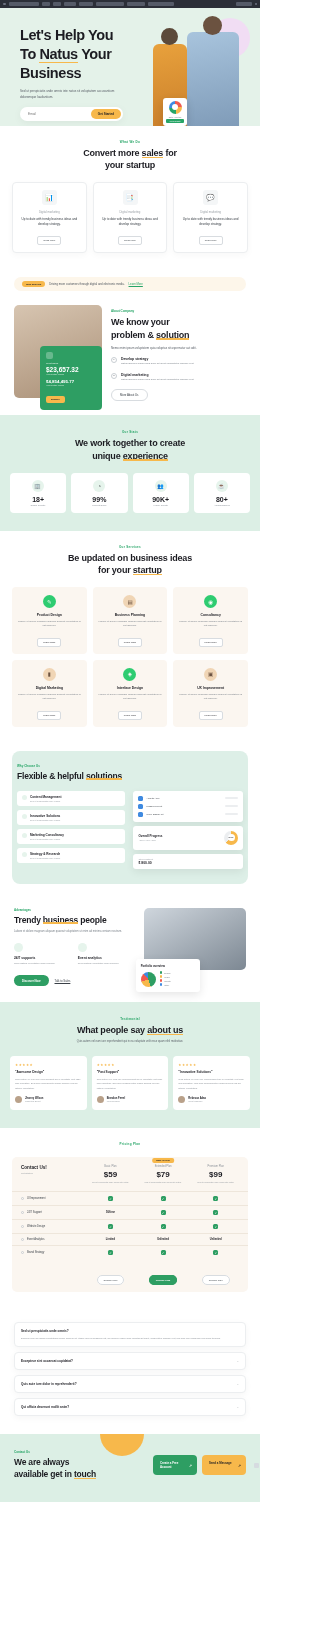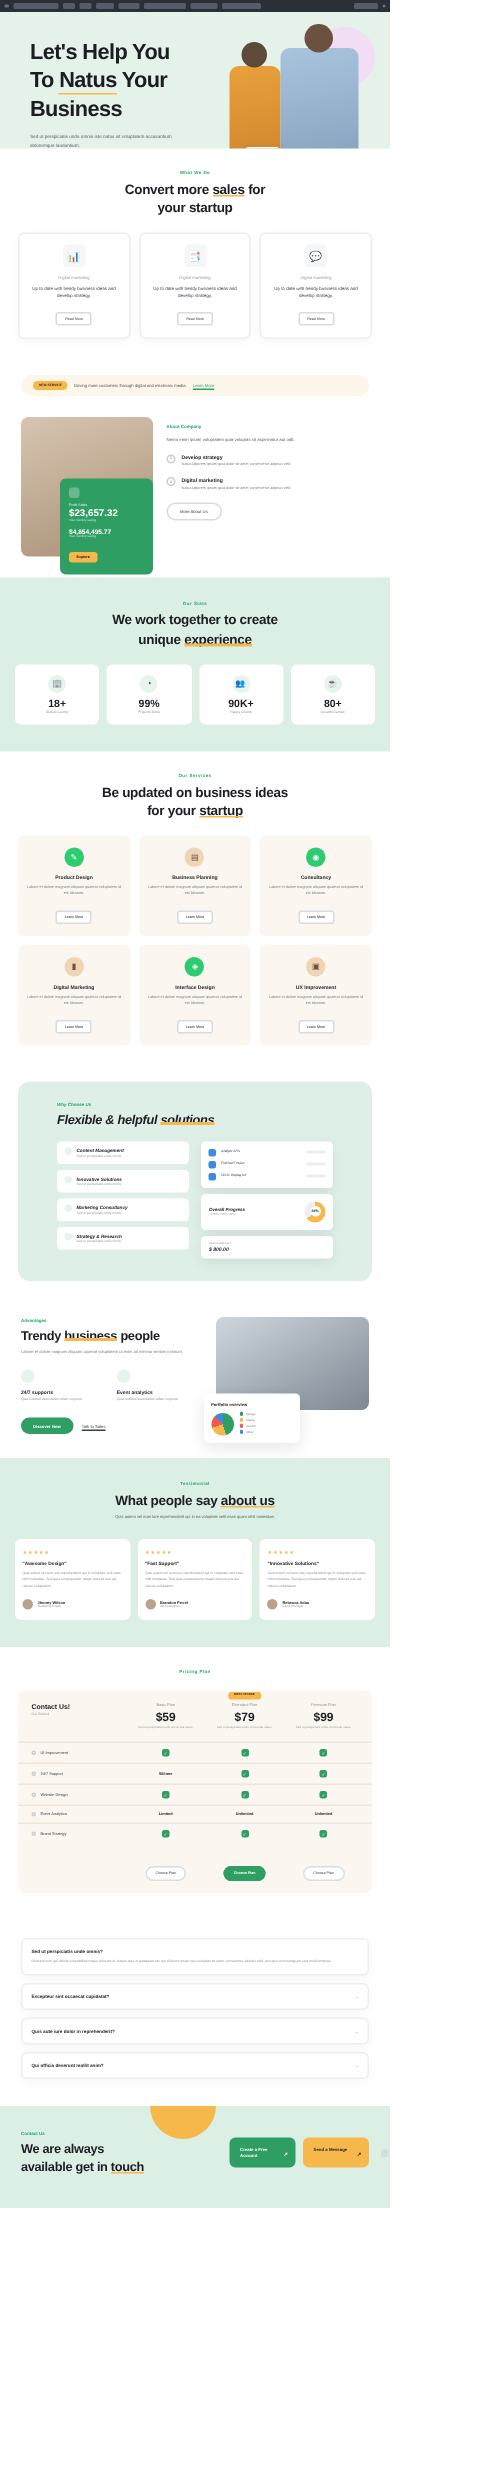--- a/index.html
+++ b/index.html
@@ -6,21 +6,21 @@
   body {
     width:260px; background:#fff;
     font-family:"Liberation Sans", sans-serif;
     color:#1c1c22; overflow-x:hidden;
   }
   .browser-bar{height:8px;background:#2b2f38;display:flex;align-items:center;padding:0 3px;gap:3px;}
   .bchip{height:3.5px;border-radius:1px;background:#555b68;}
   .bdot{width:2.5px;height:2.5px;border-radius:50%;background:#6c7280;}
   .bspacer{flex:1;}
   
-  .hero{background:#e4f2e9;position:relative;height:91px;overflow:hidden;padding:18px 0 0 20px;}
+  .hero{background:#e4f2e9;position:relative;height:118px;overflow:hidden;padding:18px 0 0 20px;}
   .hero h1{font-size:14.5px;line-height:1.32;font-weight:700;letter-spacing:-.4px;}
   .u-mark{position:relative;display:inline-block;}
   .u-mark:after{content:"";position:absolute;left:0;right:0;bottom:1px;height:1.5px;background:#f7b84b;}
   .hero p{font-size:3.1px;color:#5a6068;line-height:1.75;margin-top:6px;width:96px;}
   .hero-form{margin-top:7px;display:flex;align-items:center;background:#fff;border-radius:20px;padding:2px;width:103px;box-shadow:0 2px 8px rgba(0,0,0,.05);}
   .hero-form input{flex:1;border:0;outline:0;font-size:3.2px;padding-left:6px;color:#9aa0a6;font-family:inherit;}
   .hero-form button{background:#f7b84b;color:#1c1c22;border:0;border-radius:20px;font-size:3px;font-weight:700;padding:3px 7px;cursor:pointer;font-family:inherit;}
   .hero-checks{display:flex;gap:9px;margin-top:6px;}
   .hero-checks span{font-size:2.7px;color:#4d545c;display:flex;align-items:center;gap:2px;}
   .cdot{width:3.5px;height:3.5px;border-radius:50%;background:#27a567;display:inline-block;}
@@ -73,21 +73,21 @@
   .slbl{font-size:2.3px;color:#8b9198;margin-top:1px;}
   
   .svc-grid{display:flex;flex-wrap:wrap;gap:6px;margin-top:11px;}
   .svc{width:calc(33.33% - 4px);background:#fbf6f0;border-radius:4px;padding:8px 5px 7px;text-align:center;}
   .svc.alt{background:#fbf6f0;}
   .svc-ico{width:13px;height:13px;border-radius:50%;margin:0 auto 5px;display:flex;align-items:center;justify-content:center;font-size:5.5px;color:#fff;}
   .svc-t{font-size:3.4px;font-weight:700;}
   .svc-d{font-size:2.5px;color:#7b828a;line-height:1.75;margin-top:3px;}
   .svc-b{display:inline-block;margin-top:5px;font-size:2.4px;border:.5px solid #d8dce0;border-radius:2px;padding:2px 5px;background:#fff;}
   
-  .sol{margin:10px 12px;background:#ddefe7;border-radius:8px;padding:13px 26px 15px;position:relative;overflow:hidden;font-style:italic;}
+  .sol{margin:10px 12px;background:#ddefe7;border-radius:8px;padding:13px 5px 15px;position:relative;overflow:hidden;}
   .sol h3{font-size:8.5px;font-weight:700;margin-top:3px;letter-spacing:-.2px;}
   .sol-body{display:flex;gap:8px;margin-top:10px;}
   .sol-list{width:48%;}
   .sol-item{background:#fff;border-radius:3px;padding:4px 5px;margin-bottom:4px;display:flex;gap:3px;align-items:flex-start;}
   .sol-i{width:5px;height:5px;border-radius:50%;background:#e6f4ec;flex:none;margin-top:.5px;}
   .sol-t{font-size:3.1px;font-weight:700;}
   .sol-s{font-size:2.2px;color:#9aa0a6;margin-top:1px;}
   .sol-vis{flex:1;position:relative;}
   .panel{background:#fff;border-radius:3px;padding:5px;box-shadow:0 3px 9px rgba(0,0,0,.07);}
   .prow{display:flex;align-items:center;gap:3px;margin-bottom:3px;}
@@ -272,20 +272,24 @@
       <div class="gc-lbl">Profit Sales</div>
       <div class="gc-num">$23,657.32</div>
       <div class="gc-sub">Your monthly saving</div>
       <div class="gc-num" style="font-size:4.4px;margin-top:4px">$4,854,495.77</div>
       <div class="gc-sub">Your monthly saving</div>
       <span class="gc-btn">Explore</span>
     </div>
   </div>
   <div class="about-txt">
     <div class="eyebrow-l">About Company</div>
+    <div class="h2-l">
+      <span>We know your</span><br>
+      <span>problem &amp; </span><span class="u-mark">solution</span>
+    </div>
     <p>Nemo enim ipsam voluptatem quia voluptas sit aspernatur aut odit.</p>
     <div class="step">
       <span class="snum">1</span>
       <div>
           <div class="stitle">Develop strategy</div>
       <div class="sdesc">Natus laborem ipsum quia dolor sit amet consectetur adipisci velit.</div>
         </div>
     </div>
     <div class="step">
       <span class="snum">2</span>

